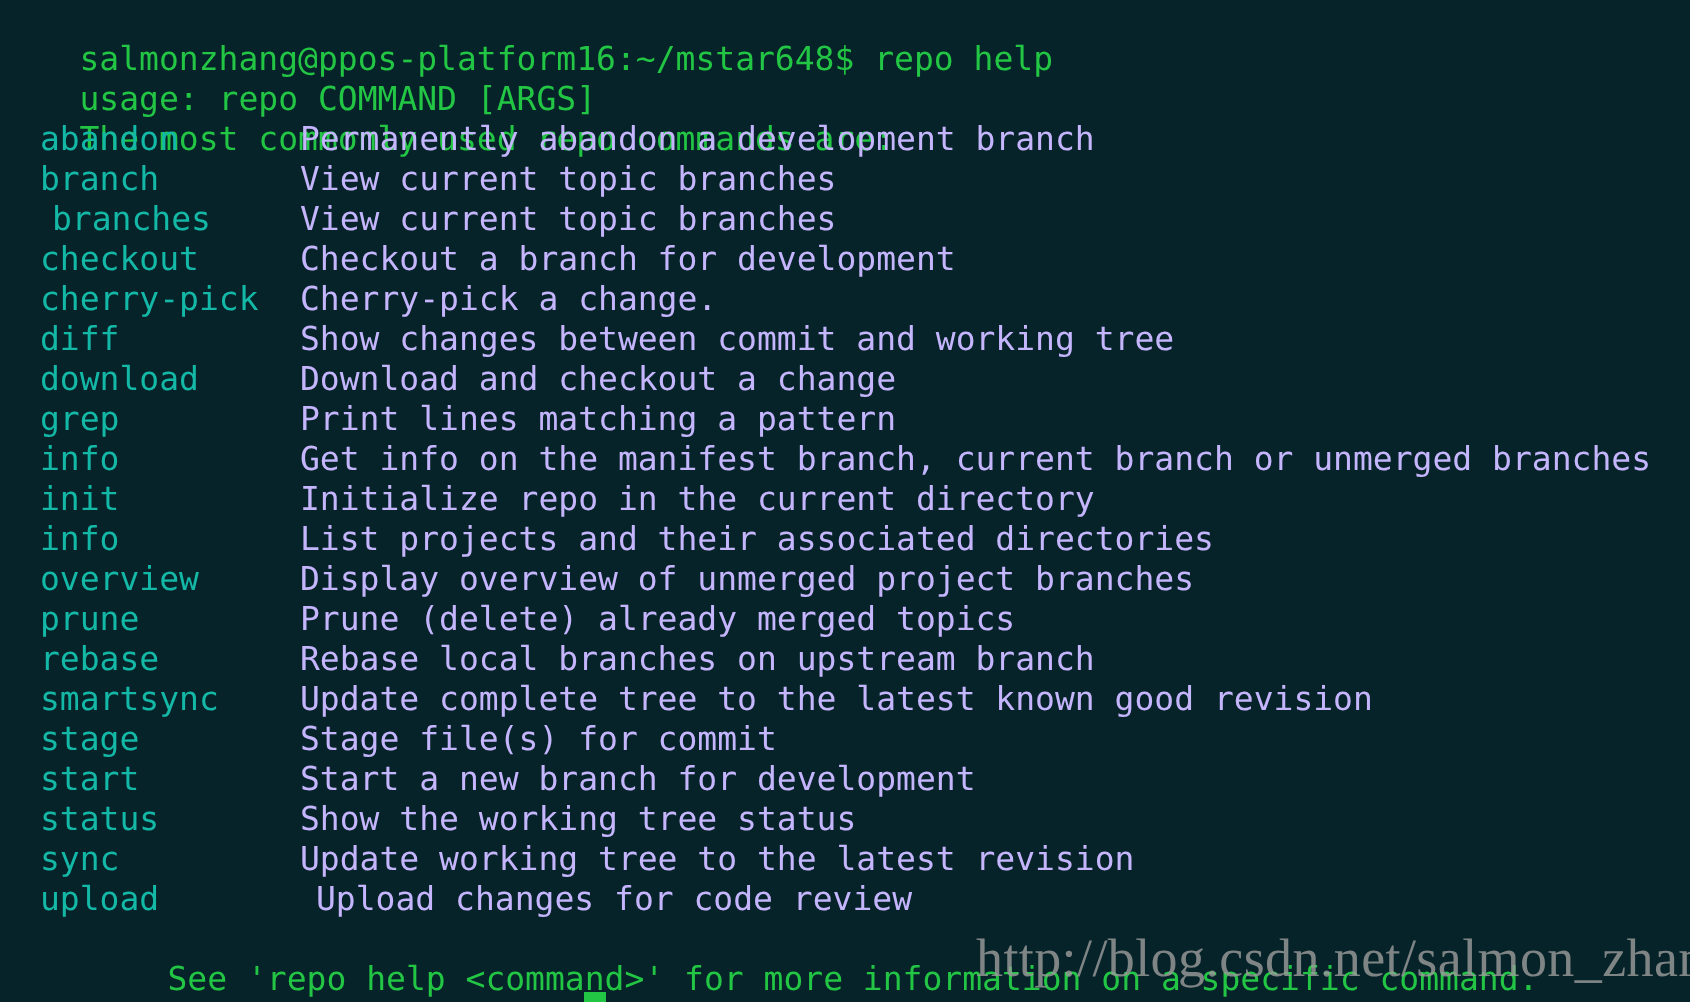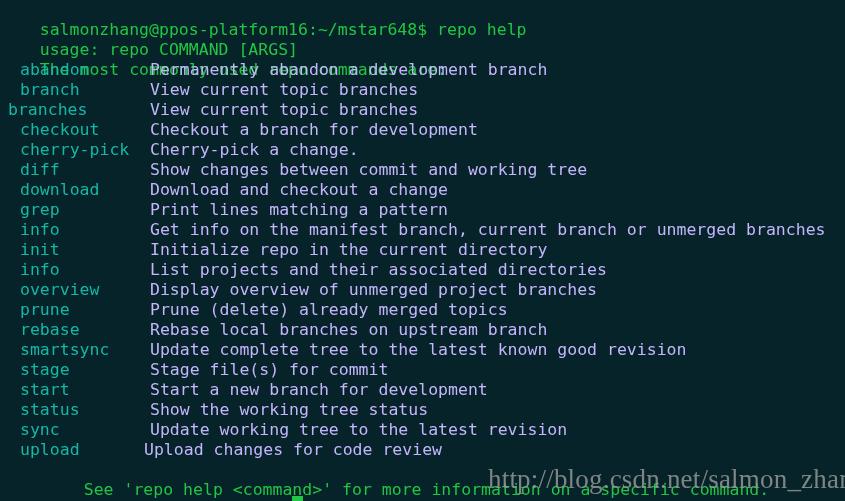--- a/index.html
+++ b/index.html
@@ -70,38 +70,38 @@
     <span>usage: repo COMMAND [ARGS]</span>
   </div>
 
   <div class="line" style="top:40px;">
     <span>The most commonly used repo commands are:</span>
   </div>
 
   <div id="command-list">
       <div class="line" style="top: 60px;"><span class="cmd-name" style="position: absolute; left: 20px;">abandon</span><span class="cmd-desc" style="position: absolute; left: 150px;">Permanently abandon a development branch</span></div>
       <div class="line" style="top: 80px;"><span class="cmd-name" style="position: absolute; left: 20px;">branch</span><span class="cmd-desc" style="position: absolute; left: 150px;">View current topic branches</span></div>
-      <div class="line" style="top: 100px;"><span class="cmd-name" style="position: absolute; left: 8px;">branches</span><span class="cmd-desc" style="position: absolute; left: 150px;">View current topic branches</span></div>
+      <div class="line" style="top: 100px;"><span class="cmd-name" style="position: absolute; left: 26px;">branches</span><span class="cmd-desc" style="position: absolute; left: 150px;">View current topic branches</span></div>
       <div class="line" style="top: 120px;"><span class="cmd-name" style="position: absolute; left: 20px;">checkout</span><span class="cmd-desc" style="position: absolute; left: 150px;">Checkout a branch for development</span></div>
       <div class="line" style="top: 140px;"><span class="cmd-name" style="position: absolute; left: 20px;">cherry-pick</span><span class="cmd-desc" style="position: absolute; left: 150px;">Cherry-pick a change.</span></div>
       <div class="line" style="top: 160px;"><span class="cmd-name" style="position: absolute; left: 20px;">diff</span><span class="cmd-desc" style="position: absolute; left: 150px;">Show changes between commit and working tree</span></div>
       <div class="line" style="top: 180px;"><span class="cmd-name" style="position: absolute; left: 20px;">download</span><span class="cmd-desc" style="position: absolute; left: 150px;">Download and checkout a change</span></div>
       <div class="line" style="top: 200px;"><span class="cmd-name" style="position: absolute; left: 20px;">grep</span><span class="cmd-desc" style="position: absolute; left: 150px;">Print lines matching a pattern</span></div>
       <div class="line" style="top: 220px;"><span class="cmd-name" style="position: absolute; left: 20px;">info</span><span class="cmd-desc" style="position: absolute; left: 150px;">Get info on the manifest branch, current branch or unmerged branches</span></div>
       <div class="line" style="top: 240px;"><span class="cmd-name" style="position: absolute; left: 20px;">init</span><span class="cmd-desc" style="position: absolute; left: 150px;">Initialize repo in the current directory</span></div>
       <div class="line" style="top: 260px;"><span class="cmd-name" style="position: absolute; left: 20px;">info</span><span class="cmd-desc" style="position: absolute; left: 150px;">List projects and their associated directories</span></div>
       <div class="line" style="top: 280px;"><span class="cmd-name" style="position: absolute; left: 20px;">overview</span><span class="cmd-desc" style="position: absolute; left: 150px;">Display overview of unmerged project branches</span></div>
       <div class="line" style="top: 300px;"><span class="cmd-name" style="position: absolute; left: 20px;">prune</span><span class="cmd-desc" style="position: absolute; left: 150px;">Prune (delete) already merged topics</span></div>
       <div class="line" style="top: 320px;"><span class="cmd-name" style="position: absolute; left: 20px;">rebase</span><span class="cmd-desc" style="position: absolute; left: 150px;">Rebase local branches on upstream branch</span></div>
       <div class="line" style="top: 340px;"><span class="cmd-name" style="position: absolute; left: 20px;">smartsync</span><span class="cmd-desc" style="position: absolute; left: 150px;">Update complete tree to the latest known good revision</span></div>
       <div class="line" style="top: 360px;"><span class="cmd-name" style="position: absolute; left: 20px;">stage</span><span class="cmd-desc" style="position: absolute; left: 150px; text-align: right;">Stage file(s) for commit</span></div>
       <div class="line" style="top: 380px;"><span class="cmd-name" style="position: absolute; left: 20px;">start</span><span class="cmd-desc" style="position: absolute; left: 150px;">Start a new branch for development</span></div>
       <div class="line" style="top: 400px;"><span class="cmd-name" style="position: absolute; left: 20px;">status</span><span class="cmd-desc" style="position: absolute; left: 150px;">Show the working tree status</span></div>
       <div class="line" style="top: 420px;"><span class="cmd-name" style="position: absolute; left: 20px;">sync</span><span class="cmd-desc" style="position: absolute; left: 150px;">Update working tree to the latest revision</span></div>
-      <div class="line" style="top: 440px;"><span class="cmd-name" style="position: absolute; left: 20px;">upload</span><span class="cmd-desc" style="position: absolute; left: 144px;">Upload changes for code review</span></div>
+      <div class="line" style="top: 440px;"><span class="cmd-name" style="position: absolute; left: 20px;">upload</span><span class="cmd-desc" style="position: absolute; left: 158px;">Upload changes for code review</span></div>
     </div>
 
   <div class="line" style="top:460px;padding-left:44px;">
     <span>See 'repo help &lt;command&gt;' for more information on a specific command.</span>
   </div>
 
   <div class="line" style="top:480px;">
     <span>See 'repo help --all' for a complete list of recognized commands.</span>
   </div>
 

